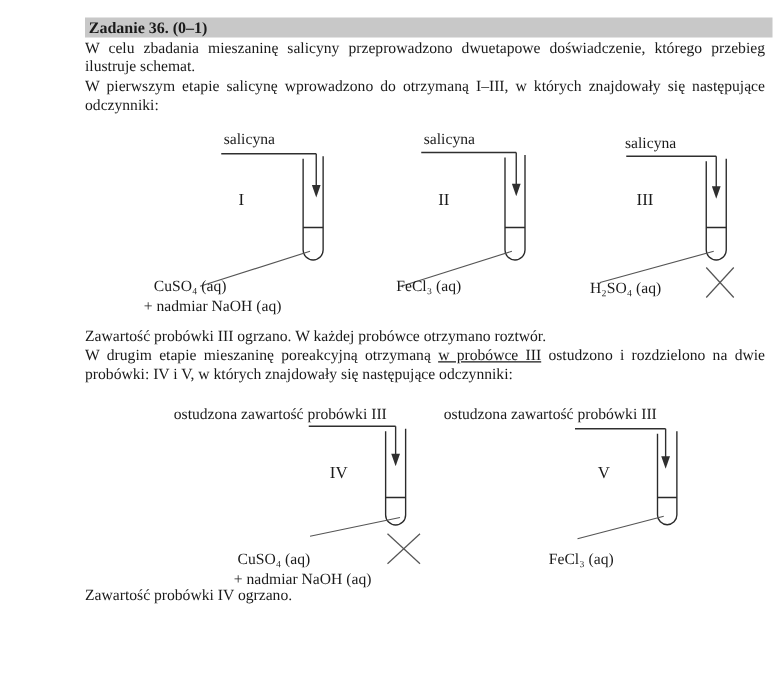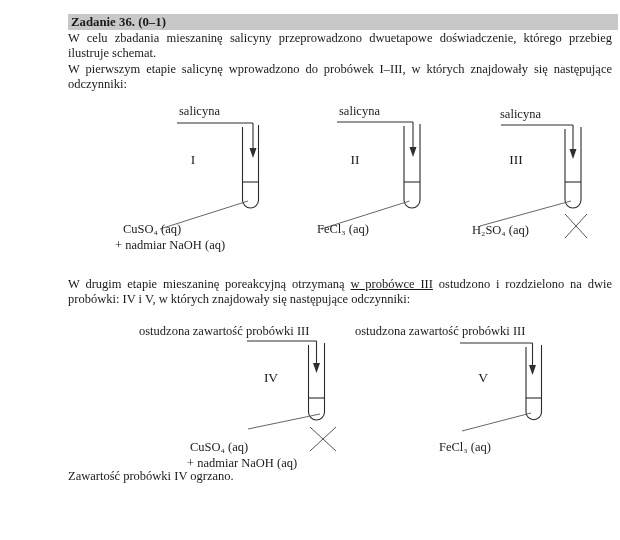--- a/index.html
+++ b/index.html
@@ -33,21 +33,21 @@
 </head>
 <body>
 
 <div class="page">
 
   <div class="header-bar" style="background: rgb(200, 200, 200);">
     <span>Zadanie 36. (0–1)</span>
   </div>
 
   <div class="para just" style="top:31px;">W celu zbadania mieszaninę salicyny przeprowadzono dwuetapowe doświadczenie, którego przebieg ilustruje schemat.</div>
-  <div class="para just" style="top:62px;">W pierwszym etapie salicynę wprowadzono do probówek I–III, w których znajdowały się następujące odczynniki:</div>
+  <div class="para just" style="top:62px;">W pierwszym etapie salicynę wprowadzono do otrzymaną I–III, w których znajdowały się następujące odczynniki:</div>
 
   <div class="row" style="top:100px; width:544px; height:160px;">
     <svg width="544" height="160" viewBox="0 0 544 160">
 
       <g>
         <line class="feed-line" x1="64" y1="23" x2="140" y2="23"></line>
         <line class="feed-line" x1="140" y1="23" x2="140" y2="50"></line>
         <polygon class="arrow-head" points="136.5,48 143.5,48 140,58"></polygon>
         <path class="tube-line" d="M129.5 27 V100"></path>
         <path class="tube-line" d="M145.5 25 V100"></path>
@@ -90,20 +90,21 @@
     <span class="numeral" style="left:70px;  top:52px; width:20px;">I</span>
     <span class="numeral" style="left:230px; top:52px; width:24px;">II</span>
     <span class="numeral" style="left:388px; top:52px; width:30px;">III</span>
 
     <span class="lbl" style="left:10px; top:122px;">CuSO₄ (aq)</span>
     <span class="lbl" style="left:2px;  top:138px;">+ nadmiar NaOH (aq)</span>
     <span class="lbl" style="left:204px; top:122px;">FeCl₃ (aq)</span>
     <span class="lbl" style="left:359px; top:123px;">H₂SO₄ (aq)</span>
   </div>
 
+  <div class="para" style="top:262px;">Zawartość probówki III ogrzano. W każdej probówce otrzymano roztwór.</div>
 
   <div class="para just" style="top:277px;"><span>W drugim etapie mieszaninę poreakcyjną otrzymaną </span><span class="uline">w probówce III</span><span> ostudzono i rozdzielono na dwie probówki: IV i V, w których znajdowały się następujące odczynniki:</span></div>
 
   <div class="row" style="top:320px; width:544px; height:150px;">
     <svg width="544" height="150" viewBox="0 0 544 150">
 
       <g>
         <line class="feed-line" x1="134" y1="21" x2="203.5" y2="21"></line>
         <line class="feed-line" x1="203.5" y1="21" x2="203.5" y2="45"></line>
         <polygon class="arrow-head" points="200,43 207,43 203.5,53"></polygon>

